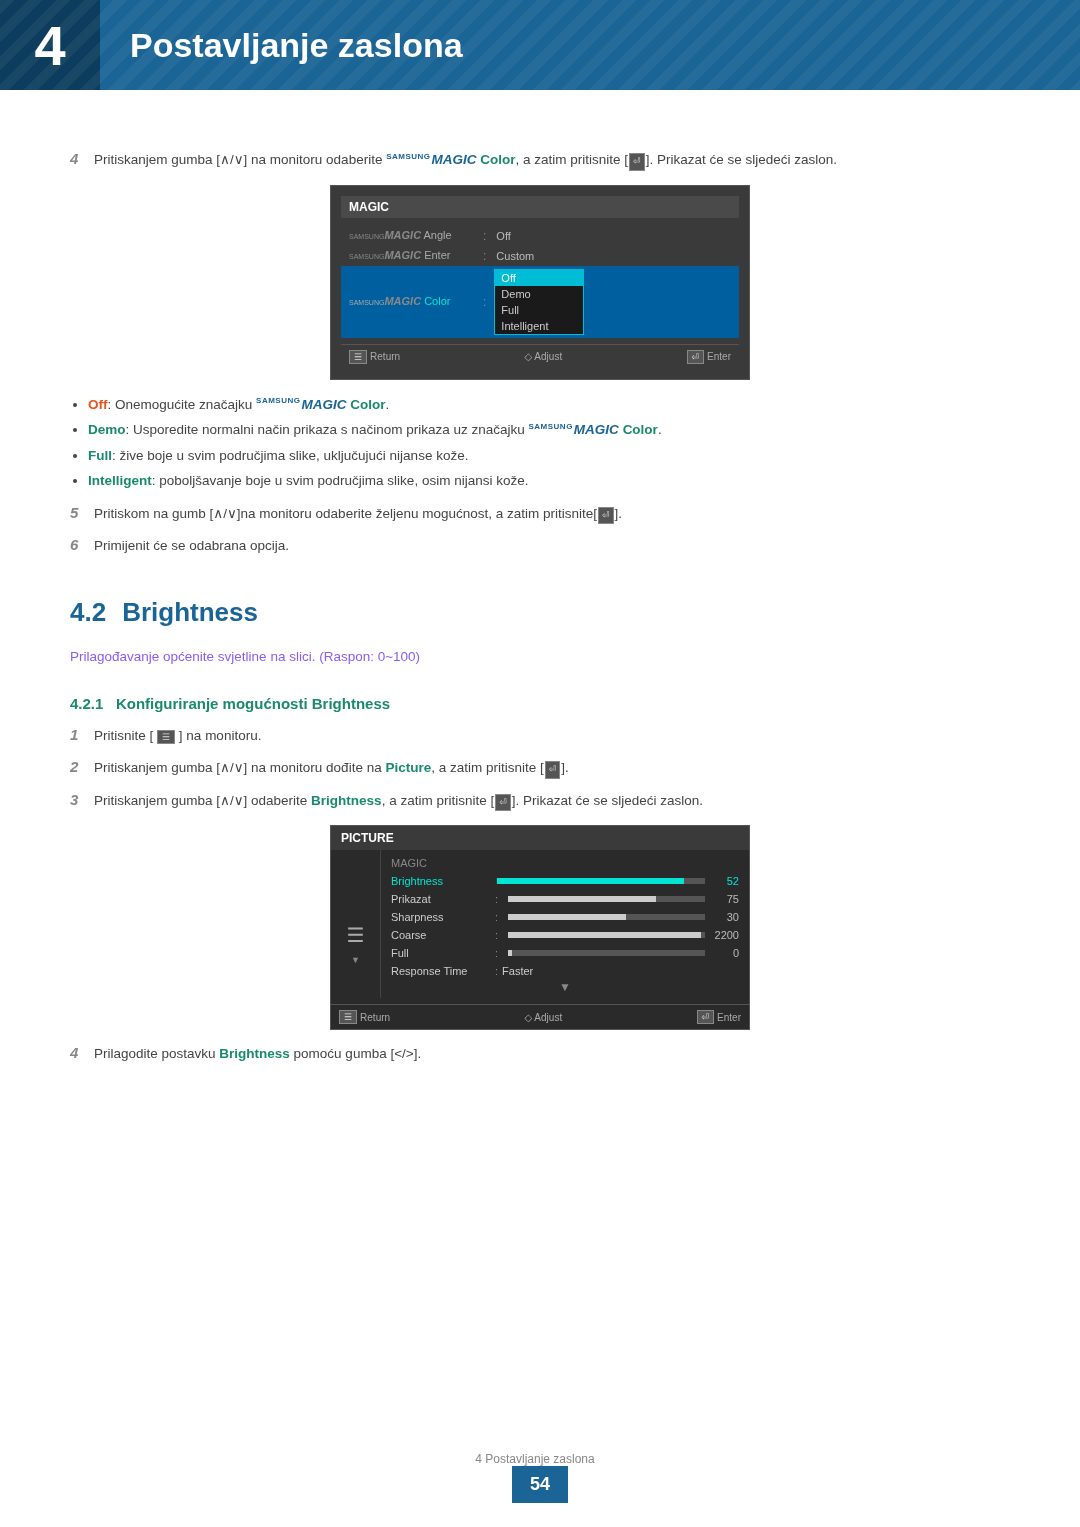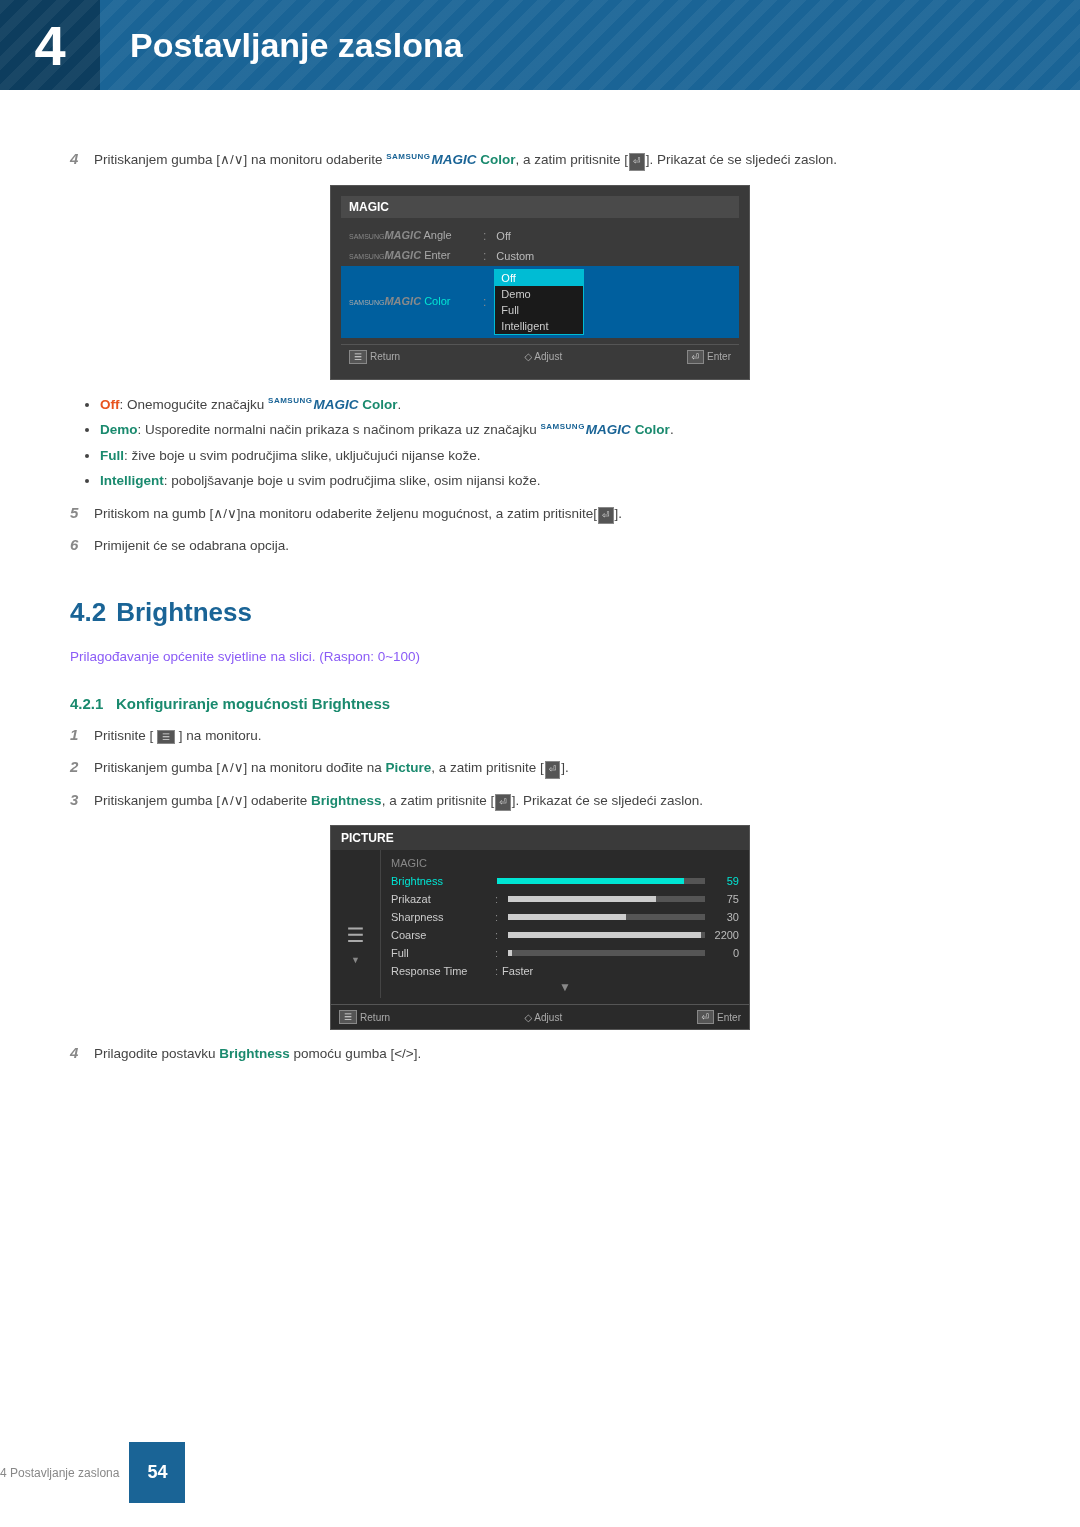--- a/index.html
+++ b/index.html
@@ -75,21 +75,21 @@
 
     
     .section-heading {
       font-size: 26px;
       font-weight: bold;
       color: #1a6496;
       margin-top: 40px;
       margin-bottom: 18px;
       display: flex;
       align-items: flex-end;
-      gap: 10px;
+      gap: 16px;
     }
     .section-num {
       font-size: 26px;
       font-weight: bold;
       color: #1a6496;
     }
 
     
     .subsection-heading {
       font-size: 15px;
@@ -107,21 +107,21 @@
     .body-text {
       font-size: 13.5px;
       color: #8b5cf6;
       line-height: 1.6;
       margin-bottom: 10px;
     }
 
     
     .bullet-list {
       list-style: disc;
-      margin-left: 30px;
+      margin-left: 18px;
       margin-bottom: 12px;
     }
     .bullet-list li {
       font-size: 13.5px;
       color: #444;
       line-height: 1.6;
       margin-bottom: 4px;
     }
 
     
@@ -296,32 +296,33 @@
     
     .page-footer {
       position: absolute;
       bottom: 24px;
       right: 0;
       left: 0;
       display: flex;
       justify-content: flex-start;
       align-items: center;
       padding-right: 0;
+      flex-direction: column;
     }
     .footer-text {
       font-size: 12px;
       color: #888;
       margin-right: 10px;
     }
     .page-num-box {
       background: #1a6496;
       color: #fff;
       font-size: 18px;
       font-weight: bold;
-      padding: 20px 18px;
+      padding: 8px 18px;
     }
 
     
     .step-italic {
       font-style: italic;
       font-weight: bold;
       font-size: 15px;
       color: #888;
       margin-right: 8px;
       min-width: 16px;
@@ -503,21 +504,21 @@
         <div class="picture-row">
           <span class="picture-row-label" style="color:#888;">MAGIC</span>
           <span class="picture-row-val"></span>
         </div>
 
         <div class="picture-row highlight">
           <span class="picture-row-label" style="color:#00e5d4;">Brightness</span>
           <div class="slider-bar">
             <div class="slider-fill teal" style="width:90%;"></div>
           </div>
-          <span class="picture-row-val" style="color:#00e5d4;">59</span>
+          <span class="picture-row-val" style="color:#00e5d4;">52</span>
         </div>
 
         <div class="picture-row">
           <span class="picture-row-label">Prikazat</span>
           <span class="monitor-colon">:</span>
           <div class="slider-bar">
             <div class="slider-fill" style="width:75%;"></div>
           </div>
           <span class="picture-row-val">75</span>
         </div>

